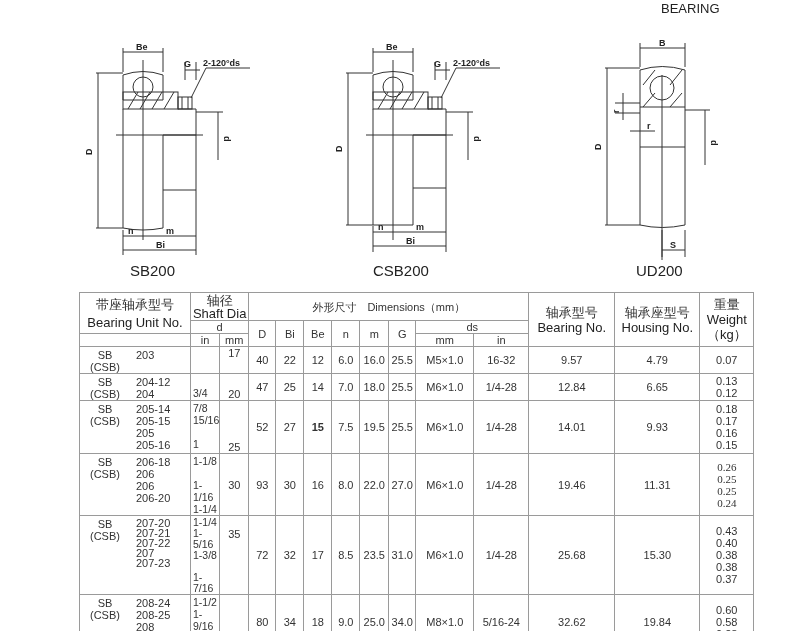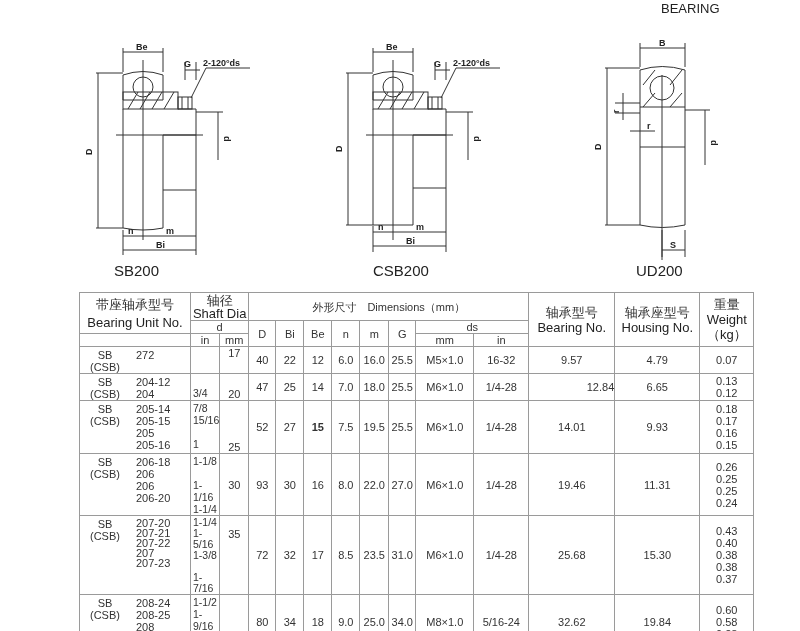--- a/index.html
+++ b/index.html
@@ -83,21 +83,21 @@
       <text x="106" y="27">G</text>
       <text x="125" y="26">2-120°ds</text>
       <text x="14" y="115" transform="rotate(-90 14 115)">D</text>
       <text x="146" y="96" transform="rotate(90 146 96)">d</text>
       <text x="50" y="194">n</text>
       <text x="88" y="194">m</text>
       <text x="78" y="208">Bi</text>
     </g>
   </svg>
 </div>
-<div class="caption" style="left:114px; top:262px;">SB200</div>
+<div class="caption" style="left:130px; top:262px;">SB200</div>
 
 <div class="drawing" style="left:328px; top:40px;">
   <svg width="180" height="220" viewBox="0 0 180 220">
     <g stroke="#333" stroke-width="1" fill="none">
       <line x1="45" y1="8" x2="45" y2="32"></line>
         <line x1="85" y1="8" x2="85" y2="32"></line>
       <line x1="45" y1="12" x2="85" y2="12"></line>
       <path d="M45 35 Q65 28 85 35 L85 60 L45 60 Z"></path>
       <rect x="45" y="52" width="55" height="17"></rect>
       <line x1="50" y1="69" x2="60" y2="52"></line>
@@ -245,21 +245,21 @@
       <th class="hdr-md">mm</th>
       <th class="hdr-md">in</th>
     </tr>
   </thead>
   <tbody id="spec-body">
       <tr style="height: 26px;">
         <td class="unit-cell">
           <div class="unit-wrap">
             <div class="unit-series" style="white-space: pre-line;">SB
 (CSB)</div>
-            <div class="unit-models" style="white-space: pre-line;">272</div>
+            <div class="unit-models" style="white-space: pre-line;">203</div>
           </div>
         </td>
         <td class="in-cell" style="white-space: pre-line;"></td>
         <td style="white-space: pre-line; vertical-align: top;">17</td>
         <td style="white-space: pre-line;">40</td>
         <td style="white-space: pre-line;">22</td>
         <td style="white-space: pre-line;">12</td>
         <td style="white-space: pre-line;">6.0</td>
         <td style="white-space: pre-line;">16.0</td>
         <td style="white-space: pre-line;">25.5</td>
@@ -282,21 +282,21 @@
 3/4</td>
         <td style="white-space: pre-line; vertical-align: bottom;">20</td>
         <td style="white-space: pre-line; margin-left: 20px;">47</td>
         <td style="white-space: pre-line;">25</td>
         <td style="white-space: pre-line;">14</td>
         <td style="white-space: pre-line;">7.0</td>
         <td style="white-space: pre-line;">18.0</td>
         <td style="white-space: pre-line;">25.5</td>
         <td style="white-space: pre-line;">M6×1.0</td>
         <td style="white-space: pre-line;">1/4-28</td>
-        <td style="white-space: pre-line; text-align: right;">12.84</td>
+        <td style="white-space: pre-line;">12.84</td>
         <td style="white-space: pre-line;">6.65</td>
         <td class="stack" style="white-space: pre-line;">0.13
 0.12</td>
       </tr>
       <tr style="height: 53px;">
         <td class="unit-cell">
           <div class="unit-wrap">
             <div class="unit-series" style="white-space: pre-line;">SB
 (CSB)</div>
             <div class="unit-models" style="white-space: pre-line;">205-14
@@ -344,21 +344,21 @@
         <td style="white-space: pre-line;">93</td>
         <td style="white-space: pre-line;">30</td>
         <td style="white-space: pre-line;">16</td>
         <td style="white-space: pre-line;">8.0</td>
         <td style="white-space: pre-line;">22.0</td>
         <td style="white-space: pre-line;">27.0</td>
         <td style="white-space: pre-line;">M6×1.0</td>
         <td style="white-space: pre-line;">1/4-28</td>
         <td style="white-space: pre-line;">19.46</td>
         <td style="white-space: pre-line;">11.31</td>
-        <td class="stack" style="white-space: pre-line;">0.26
+        <td class="stack" style="white-space: pre-line; font-family: Liberation Serif, serif;">0.26
 0.25
 0.25
 0.24</td>
       </tr>
       <tr style="height: 54px;">
         <td class="unit-cell">
           <div class="unit-wrap tight">
             <div class="unit-series" style="white-space: pre-line; line-height: 12px;">SB
 (CSB)</div>
             <div class="unit-models" style="white-space: pre-line; line-height: 10px;">207-20

